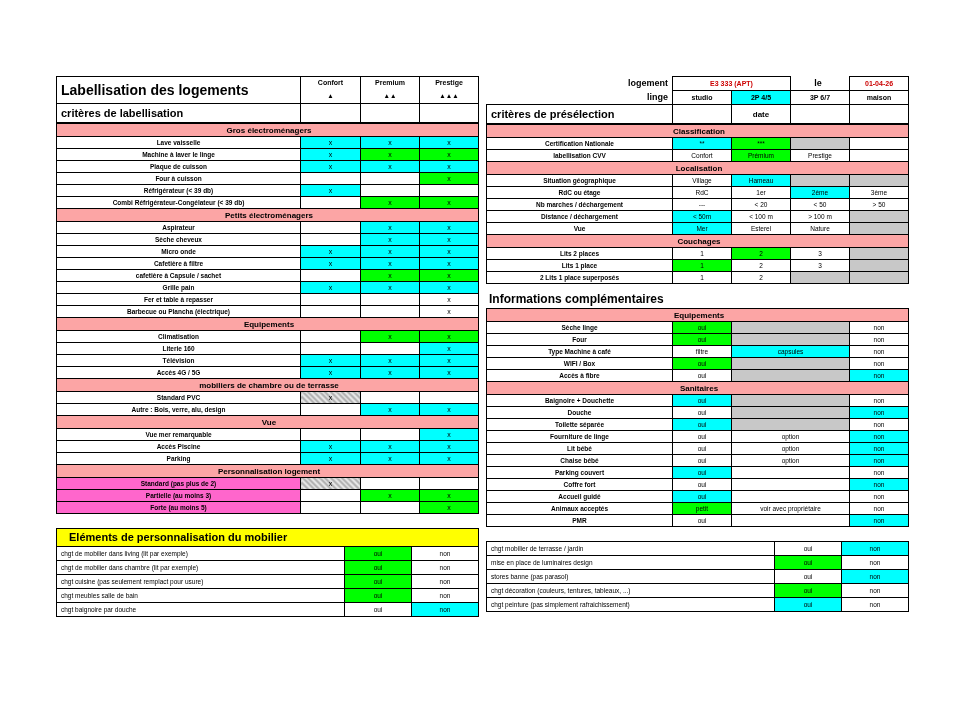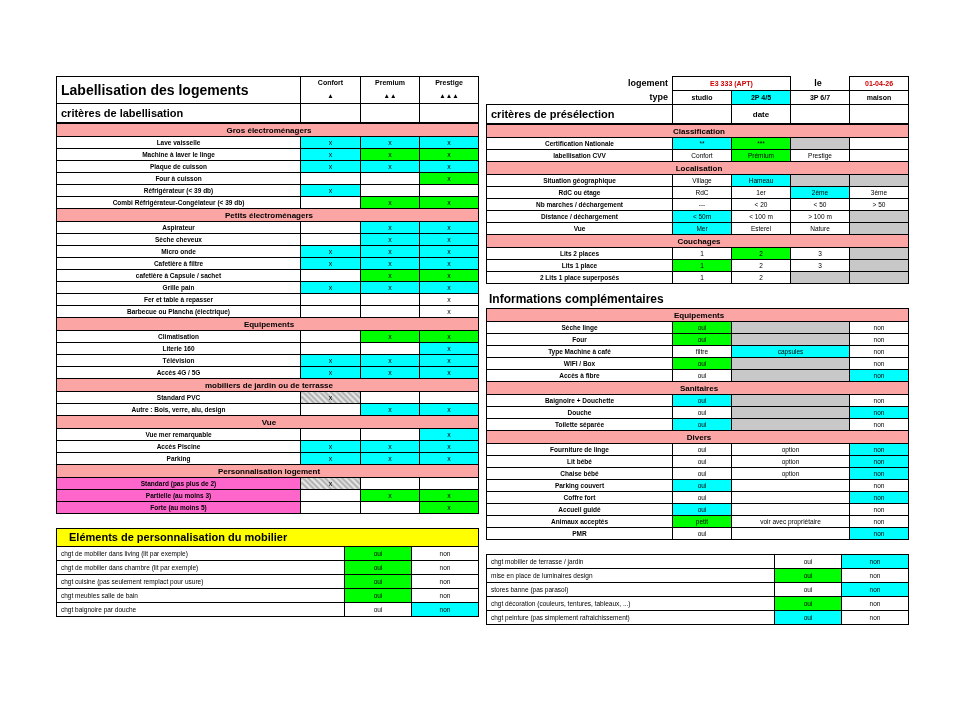--- a/index.html
+++ b/index.html
@@ -185,21 +185,21 @@
                 <td class="cyan mark">x</td>
                 <td class="cyan mark">x</td>
               </tr>
               <tr>
                 <td class="lbl white">Accès 4G / 5G</td>
                 <td class="cyan mark">x</td>
                 <td class="cyan mark">x</td>
                 <td class="cyan mark">x</td>
               </tr>
               <tr>
-                <td colspan="4" class="yellow">mobiliers de jardin ou de terrasse</td>
+                <td colspan="4" class="yellow">mobiliers de chambre ou de terrasse</td>
               </tr>
               <tr>
                 <td class="lbl white">Standard PVC</td>
                 <td class="hatch mark">x</td>
                 <td class="white mark"></td>
                 <td class="white mark"></td>
               </tr>
               <tr>
                 <td class="lbl white">Autre : Bois, verre, alu, design</td>
                 <td class="white mark"></td>
@@ -300,21 +300,21 @@
               <col style="width:59px">
             </colgroup>
        <tbody>
               <tr class="topline">
          <td class="nb" style="text-align:right;padding-right:4px;font-weight:bold;font-size:9px">logement</td>
          <td colspan="2" class="big" style="color:#cc0000">E3 333 (APT)</td>
          <td class="nb" style="padding-right:4px;font-weight:bold;font-size:9px">le</td>
          <td class="big" style="color:#cc0000">01-04-26</td>
        </tr>
        <tr class="topline">
-         <td class="nb" style="text-align:right;padding-right:4px;font-weight:bold;font-size:9px">type</td>
+         <td class="nb" style="text-align:right;padding-right:4px;font-weight:bold;font-size:9px">linge</td>
          <td class="hdr">studio</td>
          <td class="hdr cyan">2P 4/5</td>
          <td class="hdr">3P 6/7</td>
          <td class="hdr">maison</td>
        </tr>
        <tr>
          <td class="title2">critères de présélection</td>
          <td></td>
          <td class="bold mid">date</td>
          <td></td>
@@ -470,23 +470,20 @@
                 <td class="grey"></td>
                 <td class="cyan">non</td>
               </tr>
               <tr>
                 <td class="lbl">Toilette séparée</td>
                 <td class="cyan">oui</td>
                 <td class="grey"></td>
                 <td class="white">non</td>
               </tr>
               <tr>
-                <td colspan="4" class="yellow">Divers</td>
-              </tr>
-              <tr>
                 <td class="lbl">Fourniture de linge</td>
                 <td class="white">oui</td>
                 <td class="white">option</td>
                 <td class="cyan">non</td>
               </tr>
               <tr>
                 <td class="lbl">Lit bébé</td>
                 <td class="white">oui</td>
                 <td class="white">option</td>
                 <td class="cyan">non</td>

